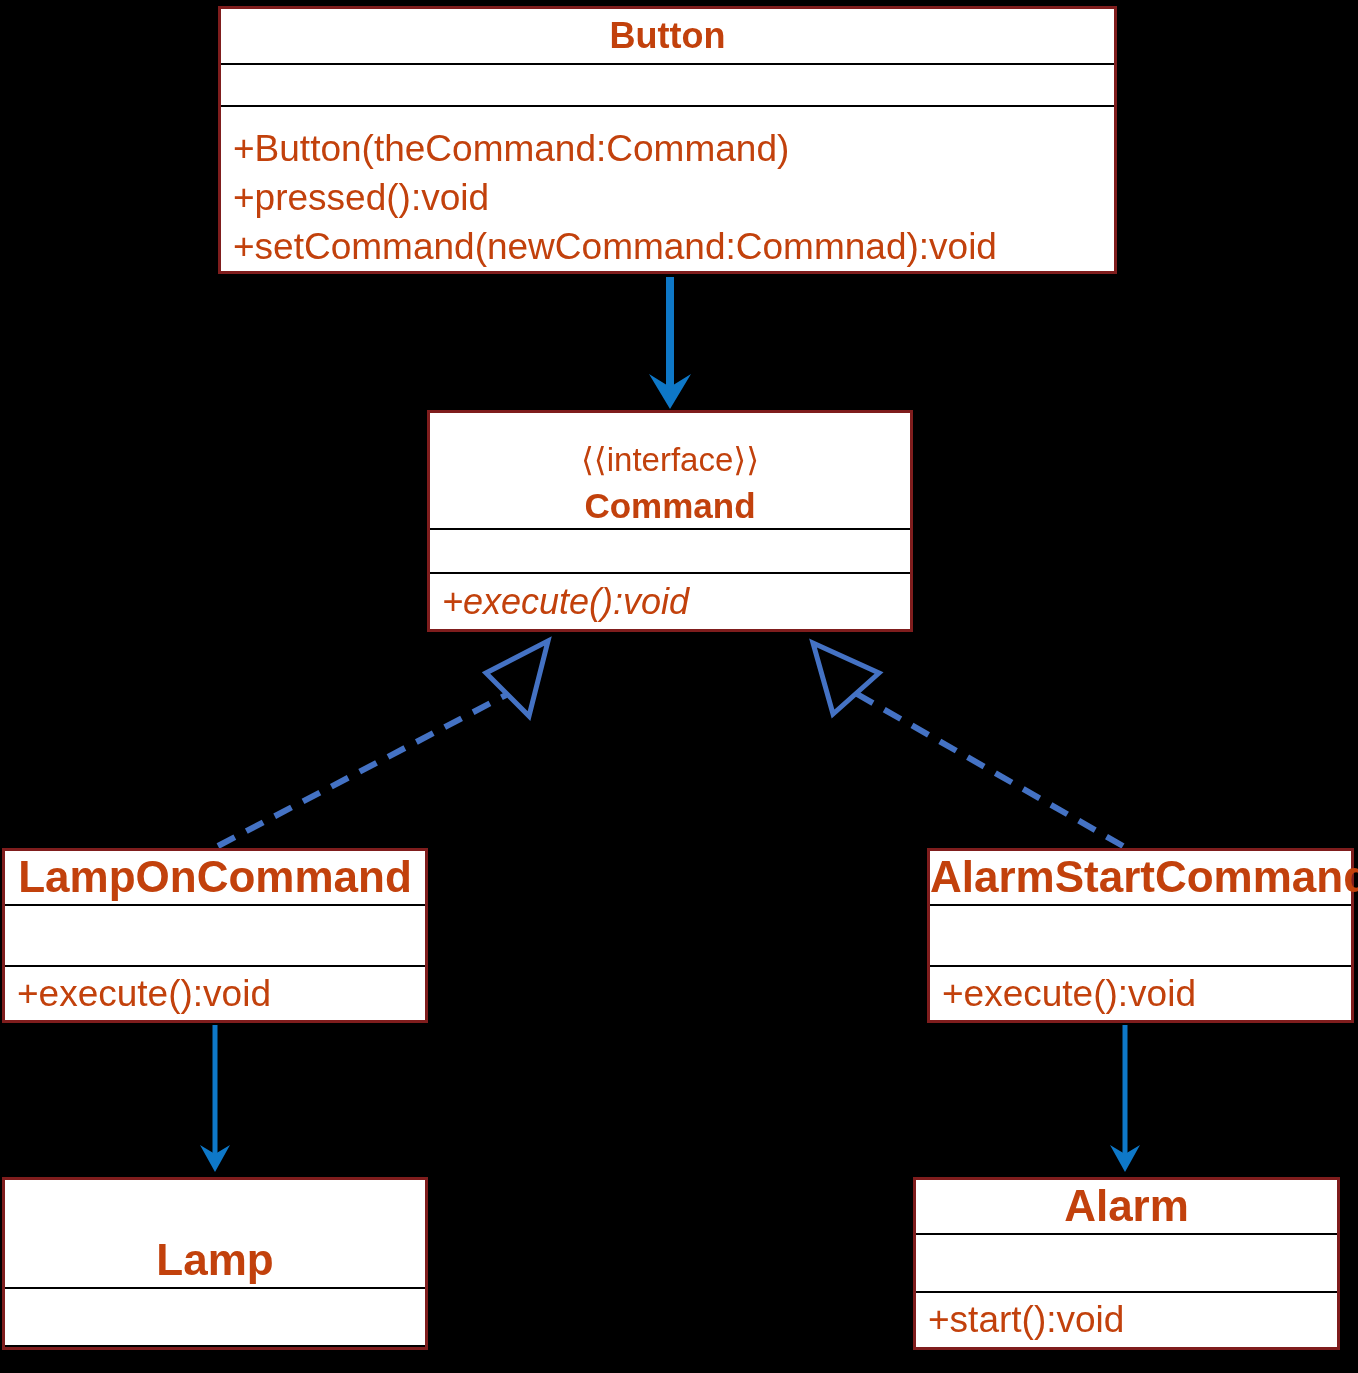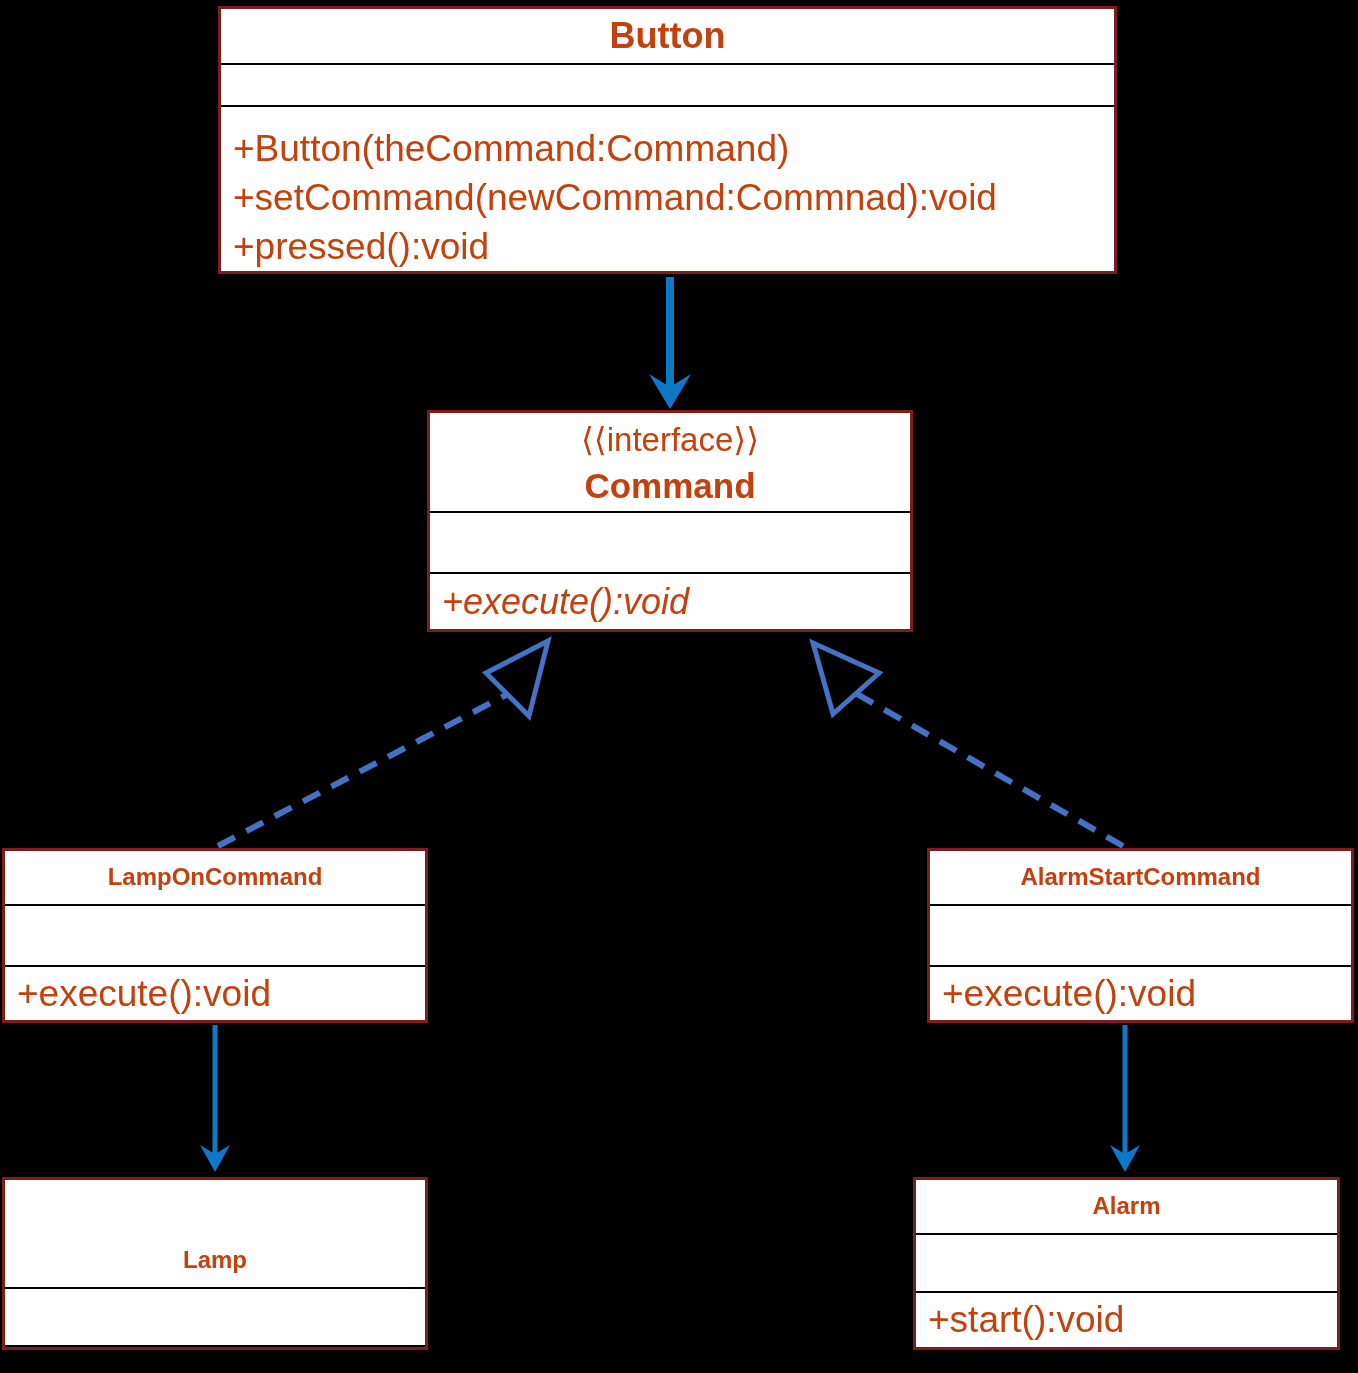--- a/index.html
+++ b/index.html
@@ -31,29 +31,29 @@
   .uml-methods { text-align:left; padding:0 12px; }
 
   
   #box-button { left:218px; top:6px; width:899px; height:268px; }
   #box-button .uml-title { height:56px; line-height:54px; font-size:36px; }
   #box-button .uml-attrs { height:64px; }
   #box-button .uml-methods { font-size:37px; line-height:49px; padding-top:17px; }
 
   
   #box-command { left:427px; top:410px; width:486px; height:222px; }
-  #box-command .uml-header { height:101px; text-align:center; }
+  #box-command .uml-header { height:101px; text-align:center;margin-top:20px; }
   #box-command .stereotype { font-size:33px; line-height:48px; margin-top:3px; }
   #box-command .if-name { font-size:35px; font-weight:bold; line-height:44px;text-align:center; }
   #box-command .uml-attrs { height:61px; }
   #box-command .uml-methods { font-size:36px; line-height:55px; font-style:italic; }
 
   
   .small-box { width:426px; height:175px; }
-  .small-box .uml-title { height:55px; line-height:52px; font-size:24px; }
+  .small-box .uml-title { height:55px; line-height:52px; font-size:44px; }
   .small-box .uml-attrs { height:62px; }
   .small-box .uml-methods { font-size:37px; line-height:53px; }
 
   #box-lampon      { left:2px;   top:848px; }
   #box-alarmstart  { left:927px; top:848px; width:427px; }
   #box-lamp        { left:2px;   top:1177px; height:173px;justify-content:flex-end; }
   #box-lamp .uml-attrs, #box-alarm .uml-attrs { height:58px; }
   #box-alarm       { left:913px; top:1177px; width:427px; height:173px; }
 </style>
 </head>
@@ -77,22 +77,22 @@
 
     <line x1="1125" y1="1025" x2="1125" y2="1157" stroke-width="5" stroke="#0E78C8"></line>
     <polygon points="1125,1172 1110,1145 1125,1154 1140,1145" fill="#0E78C8"></polygon>
   </svg>
 
   <div class="uml-box" id="box-button">
     <div class="sec uml-title">Button</div>
     <div class="sec uml-attrs"></div>
     <div class="sec last uml-methods">
       <div>+Button(theCommand:Command)</div>
+      <div>+pressed():void</div>
       <div>+setCommand(newCommand:Commnad):void</div>
-      <div>+pressed():void</div>
     </div>
   </div>
 
   <div class="uml-box" id="box-command">
     <div class="sec uml-header">
       <div class="stereotype">⟨⟨interface⟩⟩</div>
       <div class="if-name">Command</div>
     </div>
     <div class="sec uml-attrs"></div>
     <div class="sec last uml-methods">

